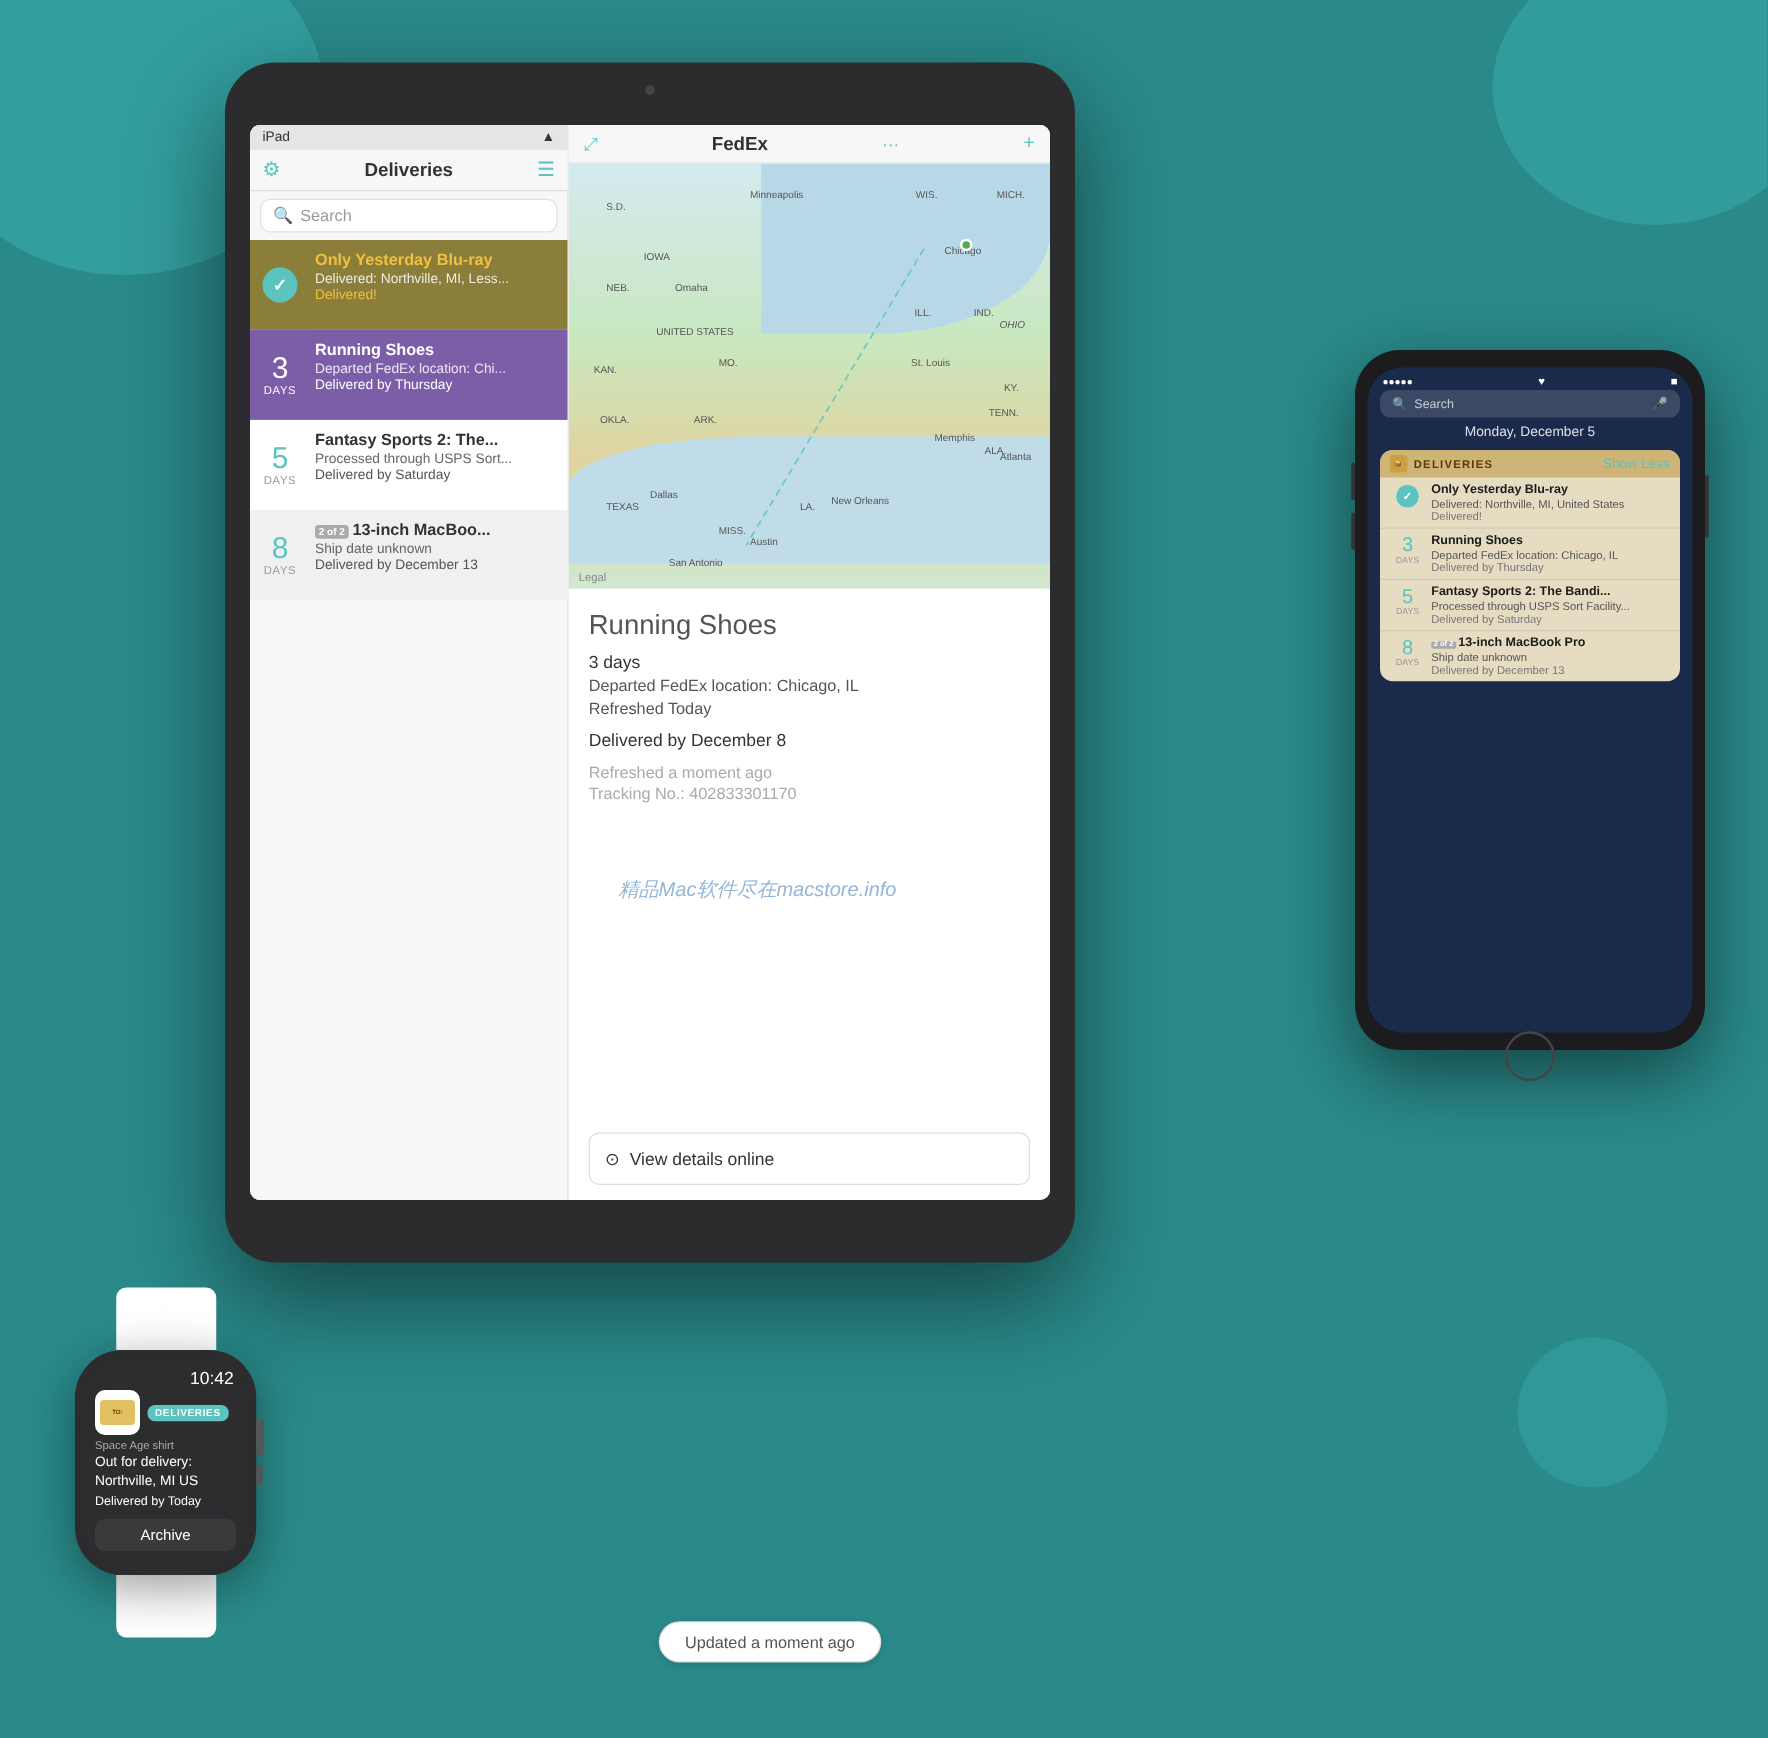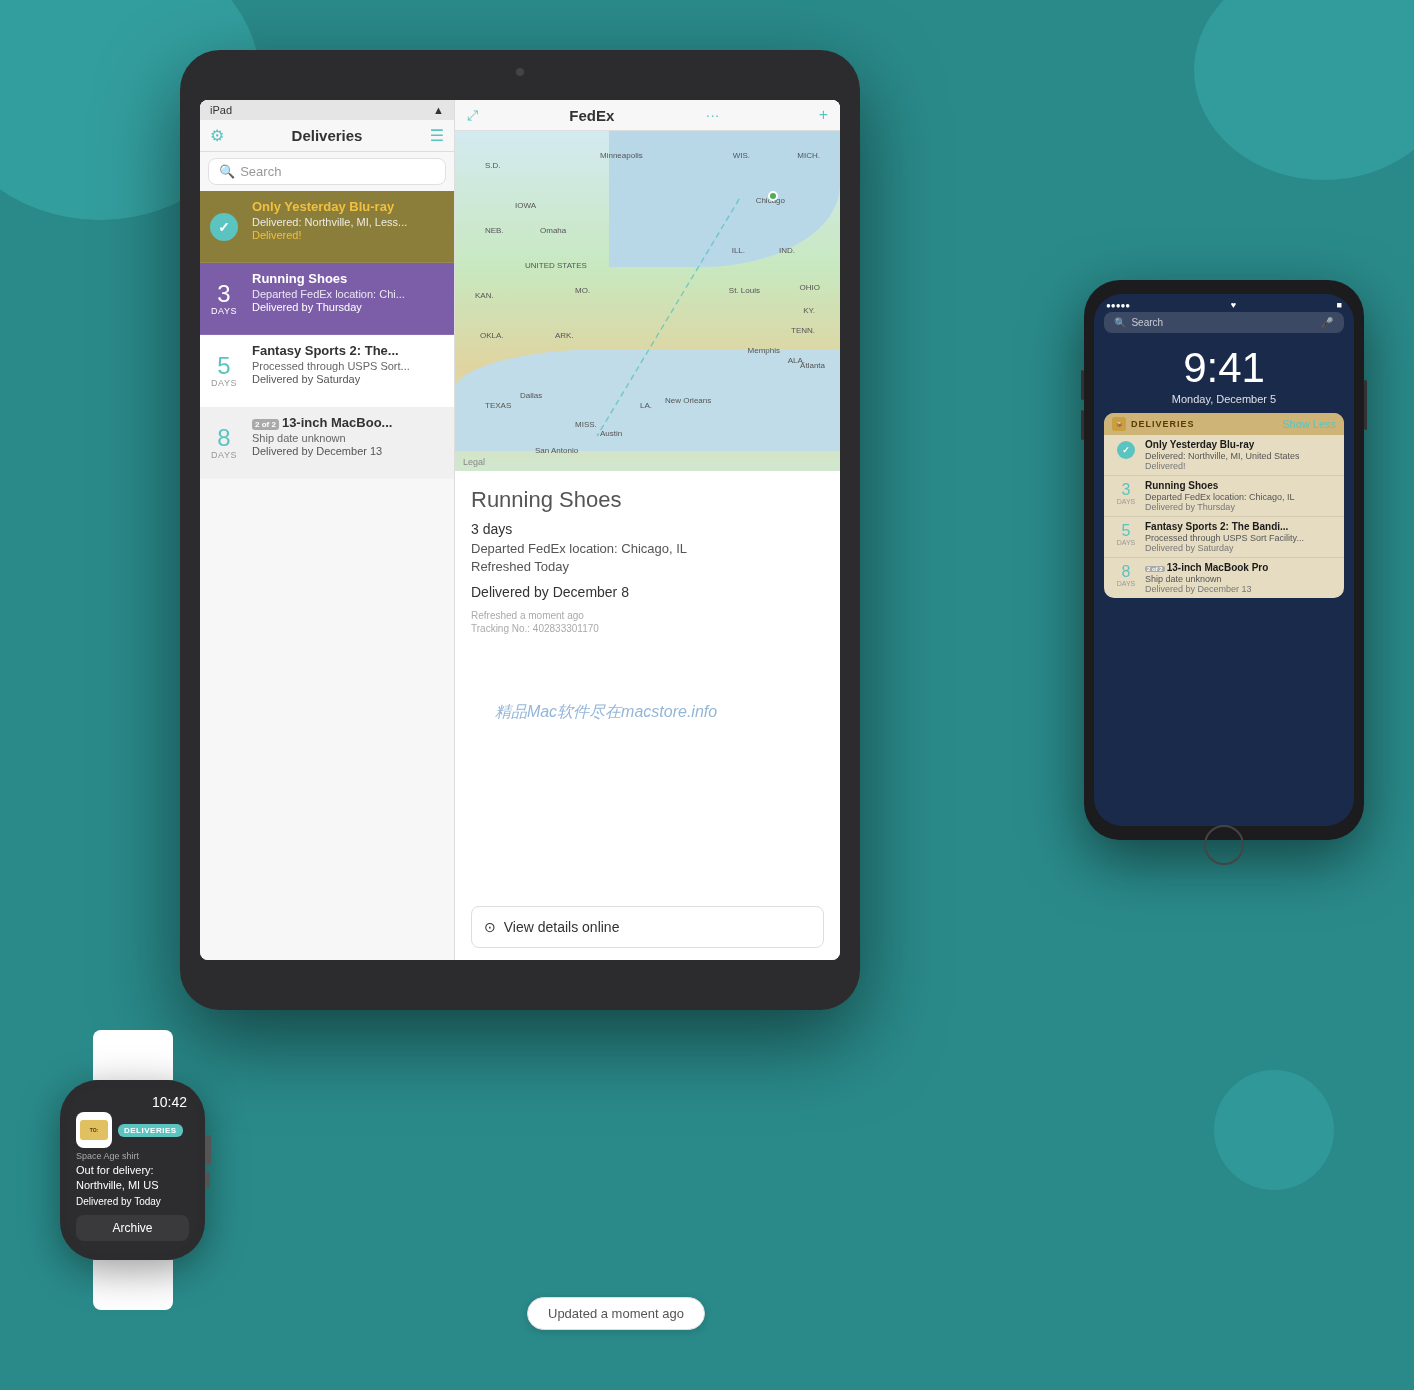--- a/index.html
+++ b/index.html
@@ -297,21 +297,21 @@
       color: #555;
       margin-bottom: 3px;
     }
     .detail-delivered {
       font-size: 14px;
       color: #333;
       margin: 10px 0;
       font-weight: 500;
     }
     .detail-small {
-      font-size: 10px;
+      font-size: 13px;
       color: #aaa;
       margin-bottom: 2px;
     }
 
     .view-details-btn {
       margin: 12px 16px;
       border: 1px solid #ddd;
       border-radius: 8px;
       padding: 12px;
       display: flex;
@@ -766,21 +766,21 @@
           <span class="map-label" style="top:20px; right:20px;">MICH.</span>
           <span class="map-label" style="top:70px; left:60px;">IOWA</span>
           <span class="map-label" style="top:65px; right:55px;">Chicago</span>
           <span class="map-label" style="top:95px; left:30px;">NEB.</span>
           <span class="map-label" style="top:95px; left:85px;">Omaha</span>
           <span class="map-label" style="top:130px; left:70px;">UNITED STATES</span>
           <span class="map-label" style="top:160px; left:20px;">KAN.</span>
           <span class="map-label" style="top:155px; left:120px;">MO.</span>
           <span class="map-label" style="top:115px; right:95px;">ILL.</span>
           <span class="map-label" style="top:115px; right:45px;">IND.</span>
-          <span class="map-label" style="top:152px; right:20px;">OHIO</span>
+          <span class="map-label" style="top:124px; right:20px;font-style:italic;">OHIO</span>
           <span class="map-label" style="top:175px; right:25px;">KY.</span>
           <span class="map-label" style="top:195px; right:25px;">TENN.</span>
           <span class="map-label" style="top:200px; left:100px;">ARK.</span>
           <span class="map-label" style="top:155px; right:80px;">St. Louis</span>
           <span class="map-label" style="top:215px; right:60px;">Memphis</span>
           <span class="map-label" style="top:230px; right:15px;">Atlanta</span>
           <span class="map-label" style="top:253px; left:120px;margin-top:36px;">MISS.</span>
           <span class="map-label" style="top:225px; right:35px;">ALA.</span>
           <span class="map-label" style="top:200px; left:25px;">OKLA.</span>
           <span class="map-label" style="top:260px; left:65px;">Dallas</span>
@@ -832,21 +832,20 @@
       <span style="font-size:9px;">♥</span>
       <span style="font-size:9px;">■</span>
     </div>
 
     <div class="iphone-search">
       <span style="font-size:10px;">🔍</span>
       <span style="flex:1; font-size:10px;">Search</span>
       <span style="font-size:10px; color:white;">🎤</span>
     </div>
 
-    <div class="iphone-time">9:41</div>
     <div class="iphone-date">Monday, December 5</div>
 
     <div class="iphone-widget">
       <div class="iphone-widget-header">
         <div class="widget-icon">
           <span style="font-size:5px; color:#5a3a00; font-weight:bold;">📦</span>
         </div>
         <span class="widget-title">DELIVERIES</span>
         <span class="widget-show-less">Show Less</span>
       </div>

